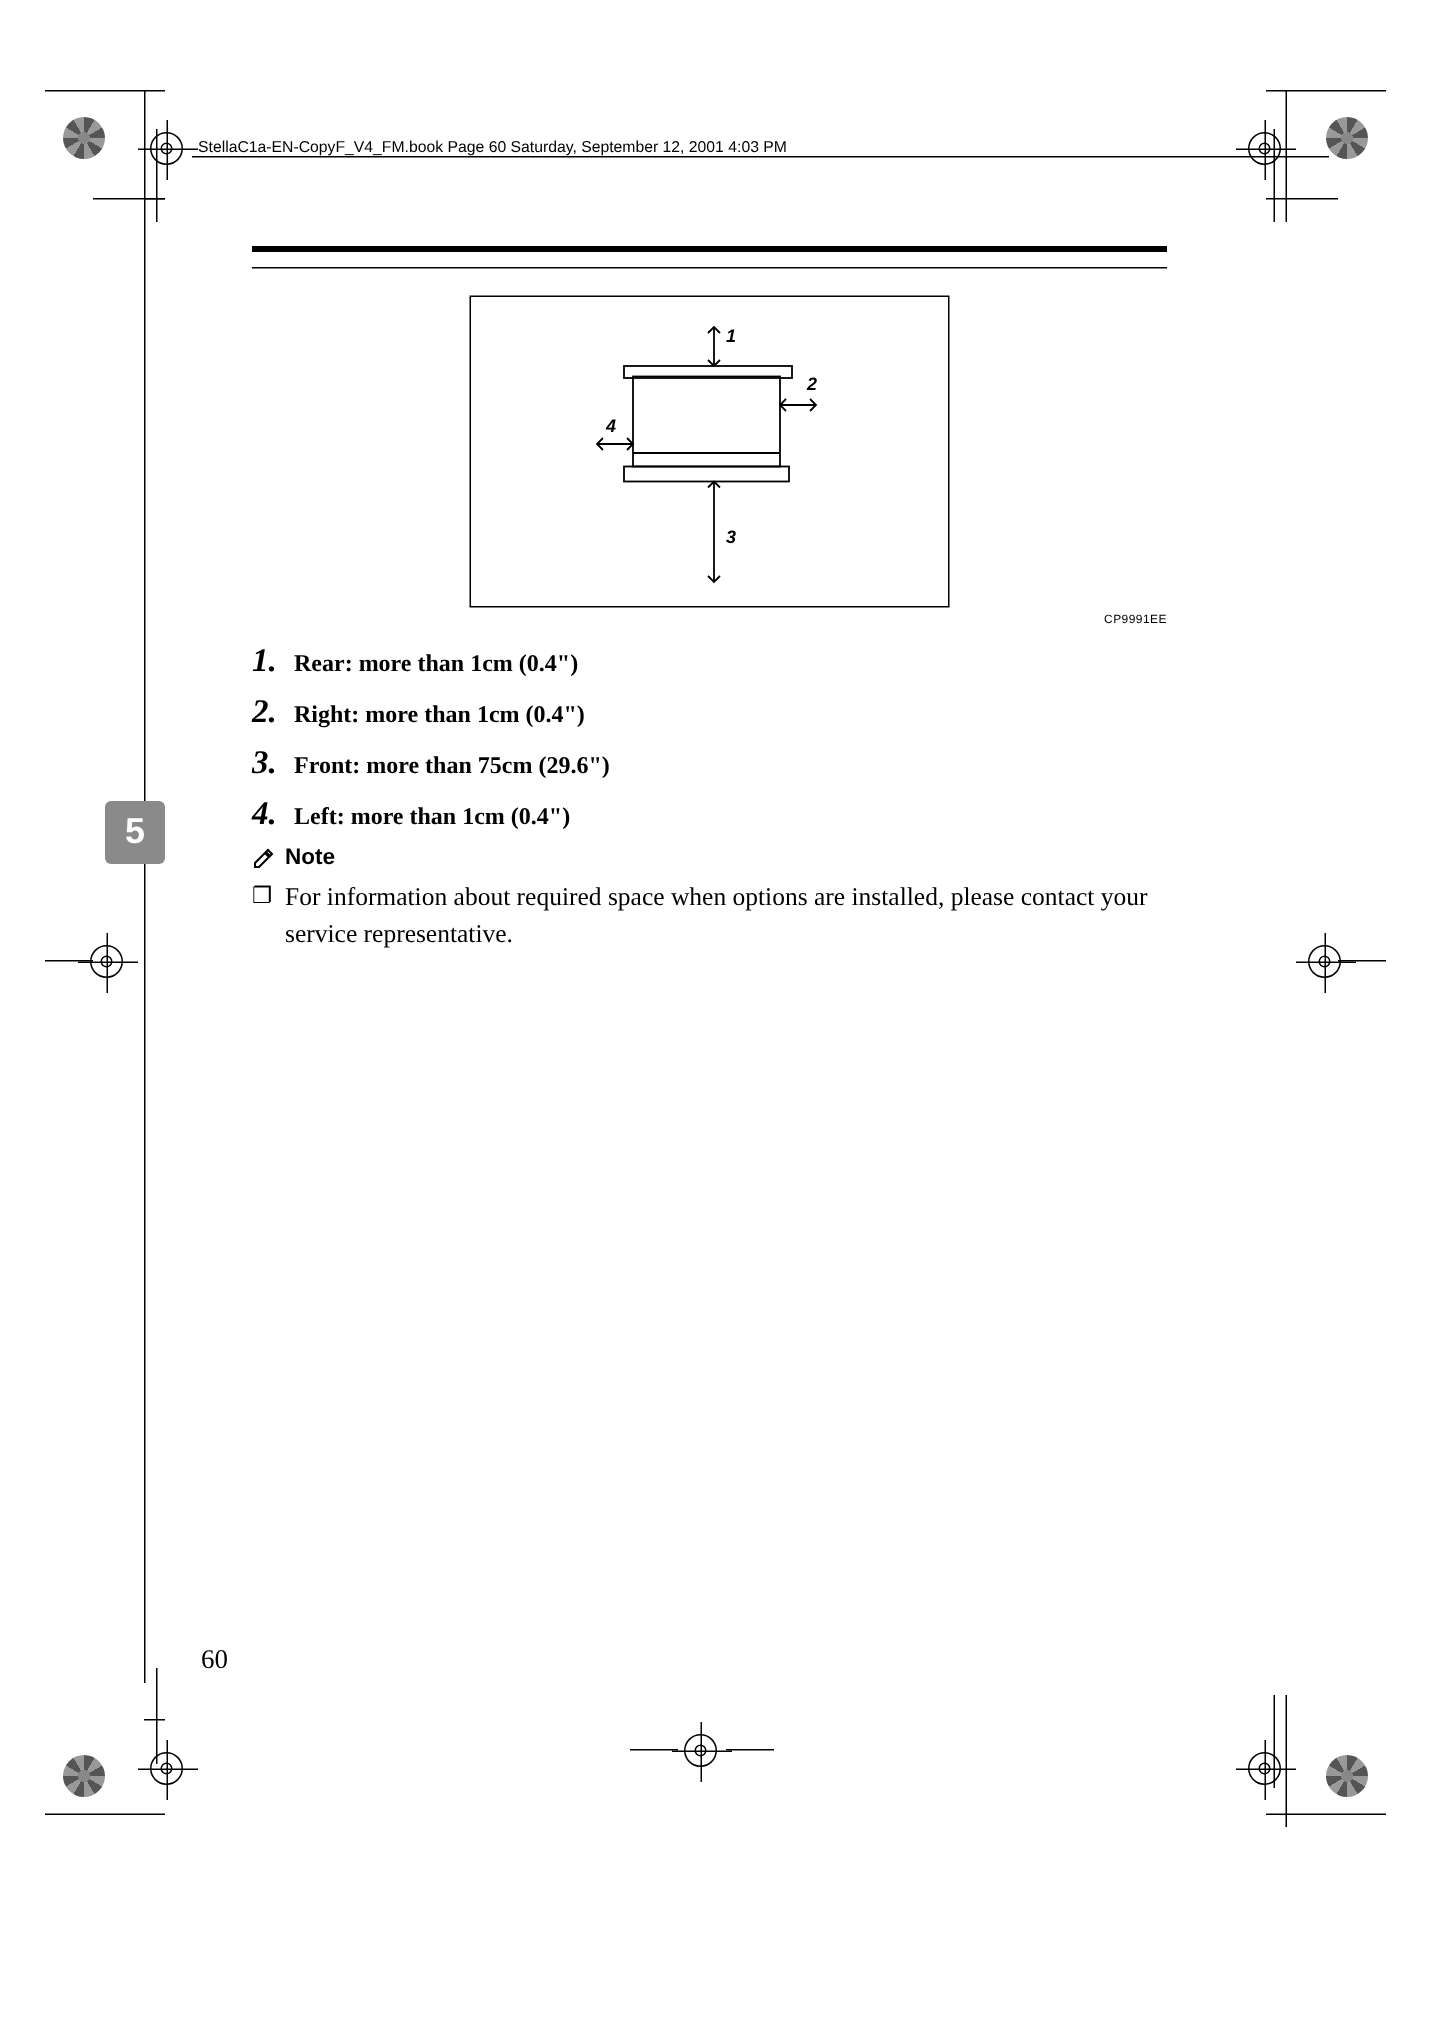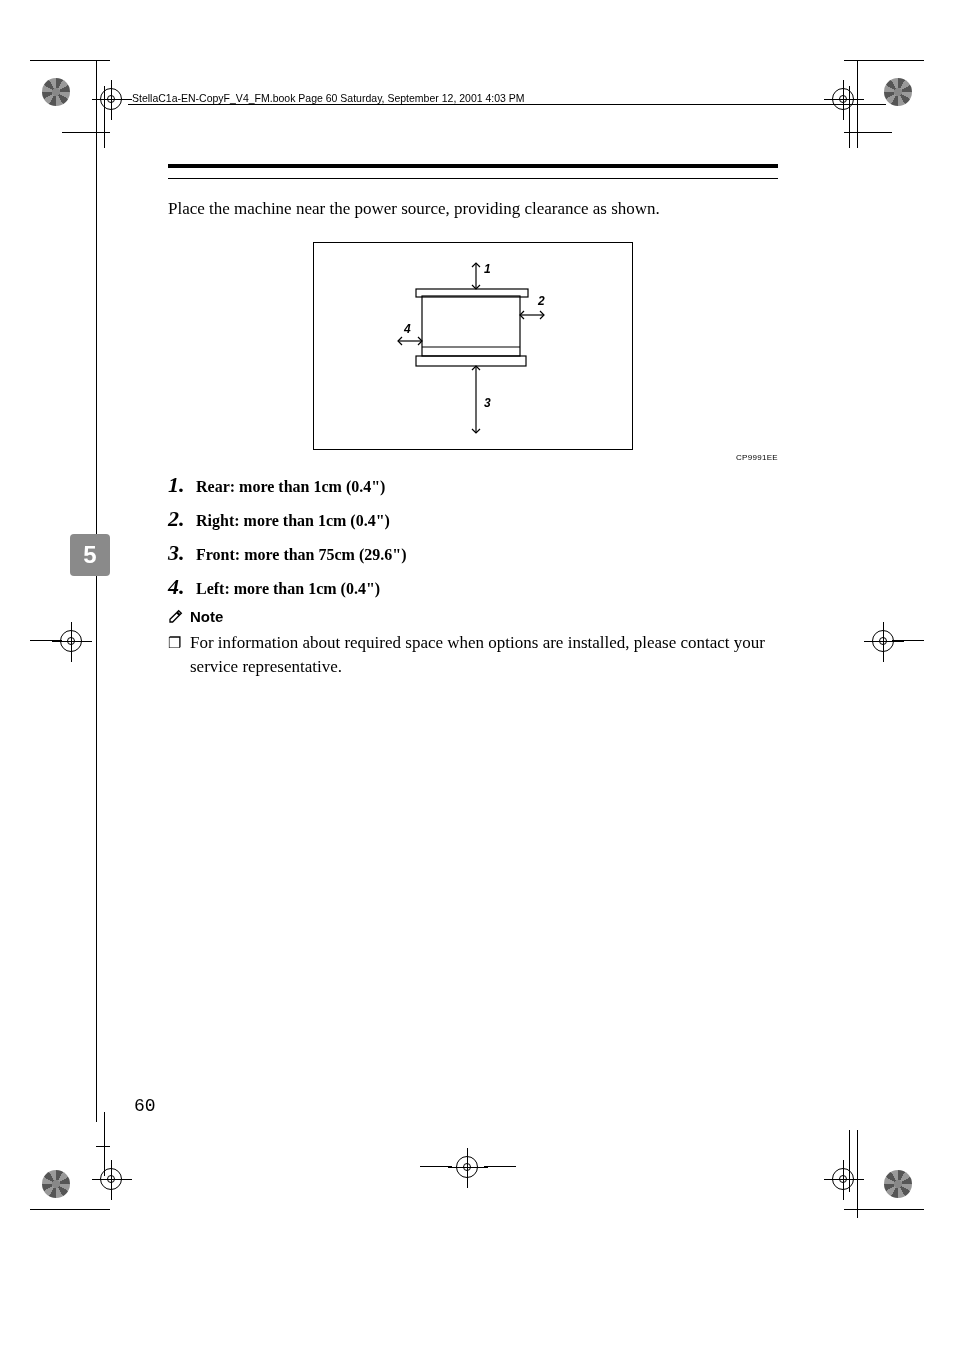--- a/index.html
+++ b/index.html
@@ -67,38 +67,38 @@
   .numlist { list-style:none; }
   .numlist li { margin-bottom:8px; font-size:16px; display:flex; align-items:baseline;}
   .numlist .n {
     font-family: Georgia, serif; font-style: italic; font-weight: bold;
     font-size:22px; width:28px; flex:none;
   }
   .numlist .n::after { content:"."; font-style: italic;}
   .numlist .t { font-weight:bold; font-family: Georgia, serif; }
 
   .note-head {
-    display:flex; align-items:flex-start; gap:6px; margin-top:6px; margin-bottom:6px;
+    display:flex; align-items:center; gap:6px; margin-top:6px; margin-bottom:6px;
     font-family: Arial, Helvetica, sans-serif; font-weight:bold; font-size:15px;
   }
   .note-head svg { width:16px; height:16px; }
   .note-body { display:flex; font-size:17px; line-height:1.45; }
   .note-body .bullet { width:22px; flex:none; font-size:15px; line-height:1.7;}
   .note-body .txt { }
 
   .chapter-tab {
     position:absolute; left:70px; top:534px;
     width:40px; height:42px; background:#8a8a8a; border-radius:4px;
     color:#fff; font-family: Arial, Helvetica, sans-serif; font-weight:bold;
     font-size:24px; display:flex; align-items:center; justify-content:center;
   }
 
   .page-number {
     position:absolute; left:134px; top:1096px;
-    font-family: Liberation Mono, monospace; font-size:18px;
+    font-family: Liberation Serif, serif; font-size:18px;
   }
 
   .mid-reg { position:absolute; left:456px; top:1156px; }
   .dash { position:absolute; height:1px; width:32px; background:#000; }
 </style>
 </head>
 <body>
 
 <div class="screw" style="left:42px; top:78px;"></div>
 <div class="thin-line-h" style="left:30px; top:60px; width:80px;"></div>
@@ -157,21 +157,20 @@
 
 <div class="chapter-tab">5</div>
 
 <div class="page-number">60</div>
 
 <div class="content">
 
   <div class="title-rule-thick"></div>
   <div class="title-rule-thin"></div>
 
-  <p class="lead">Place the machine near the power source, providing clearance as shown.</p>
 
   <div class="diagram-wrap">
     <div class="diagram-border">
       <svg class="diagram" width="230" height="190" viewBox="0 0 230 190">
 
         <g stroke="#000" stroke-width="1.2" fill="none">
 
           <rect x="58" y="105" width="110" height="10"></rect>
 
           <rect x="64" y="45" width="98" height="60"></rect>

